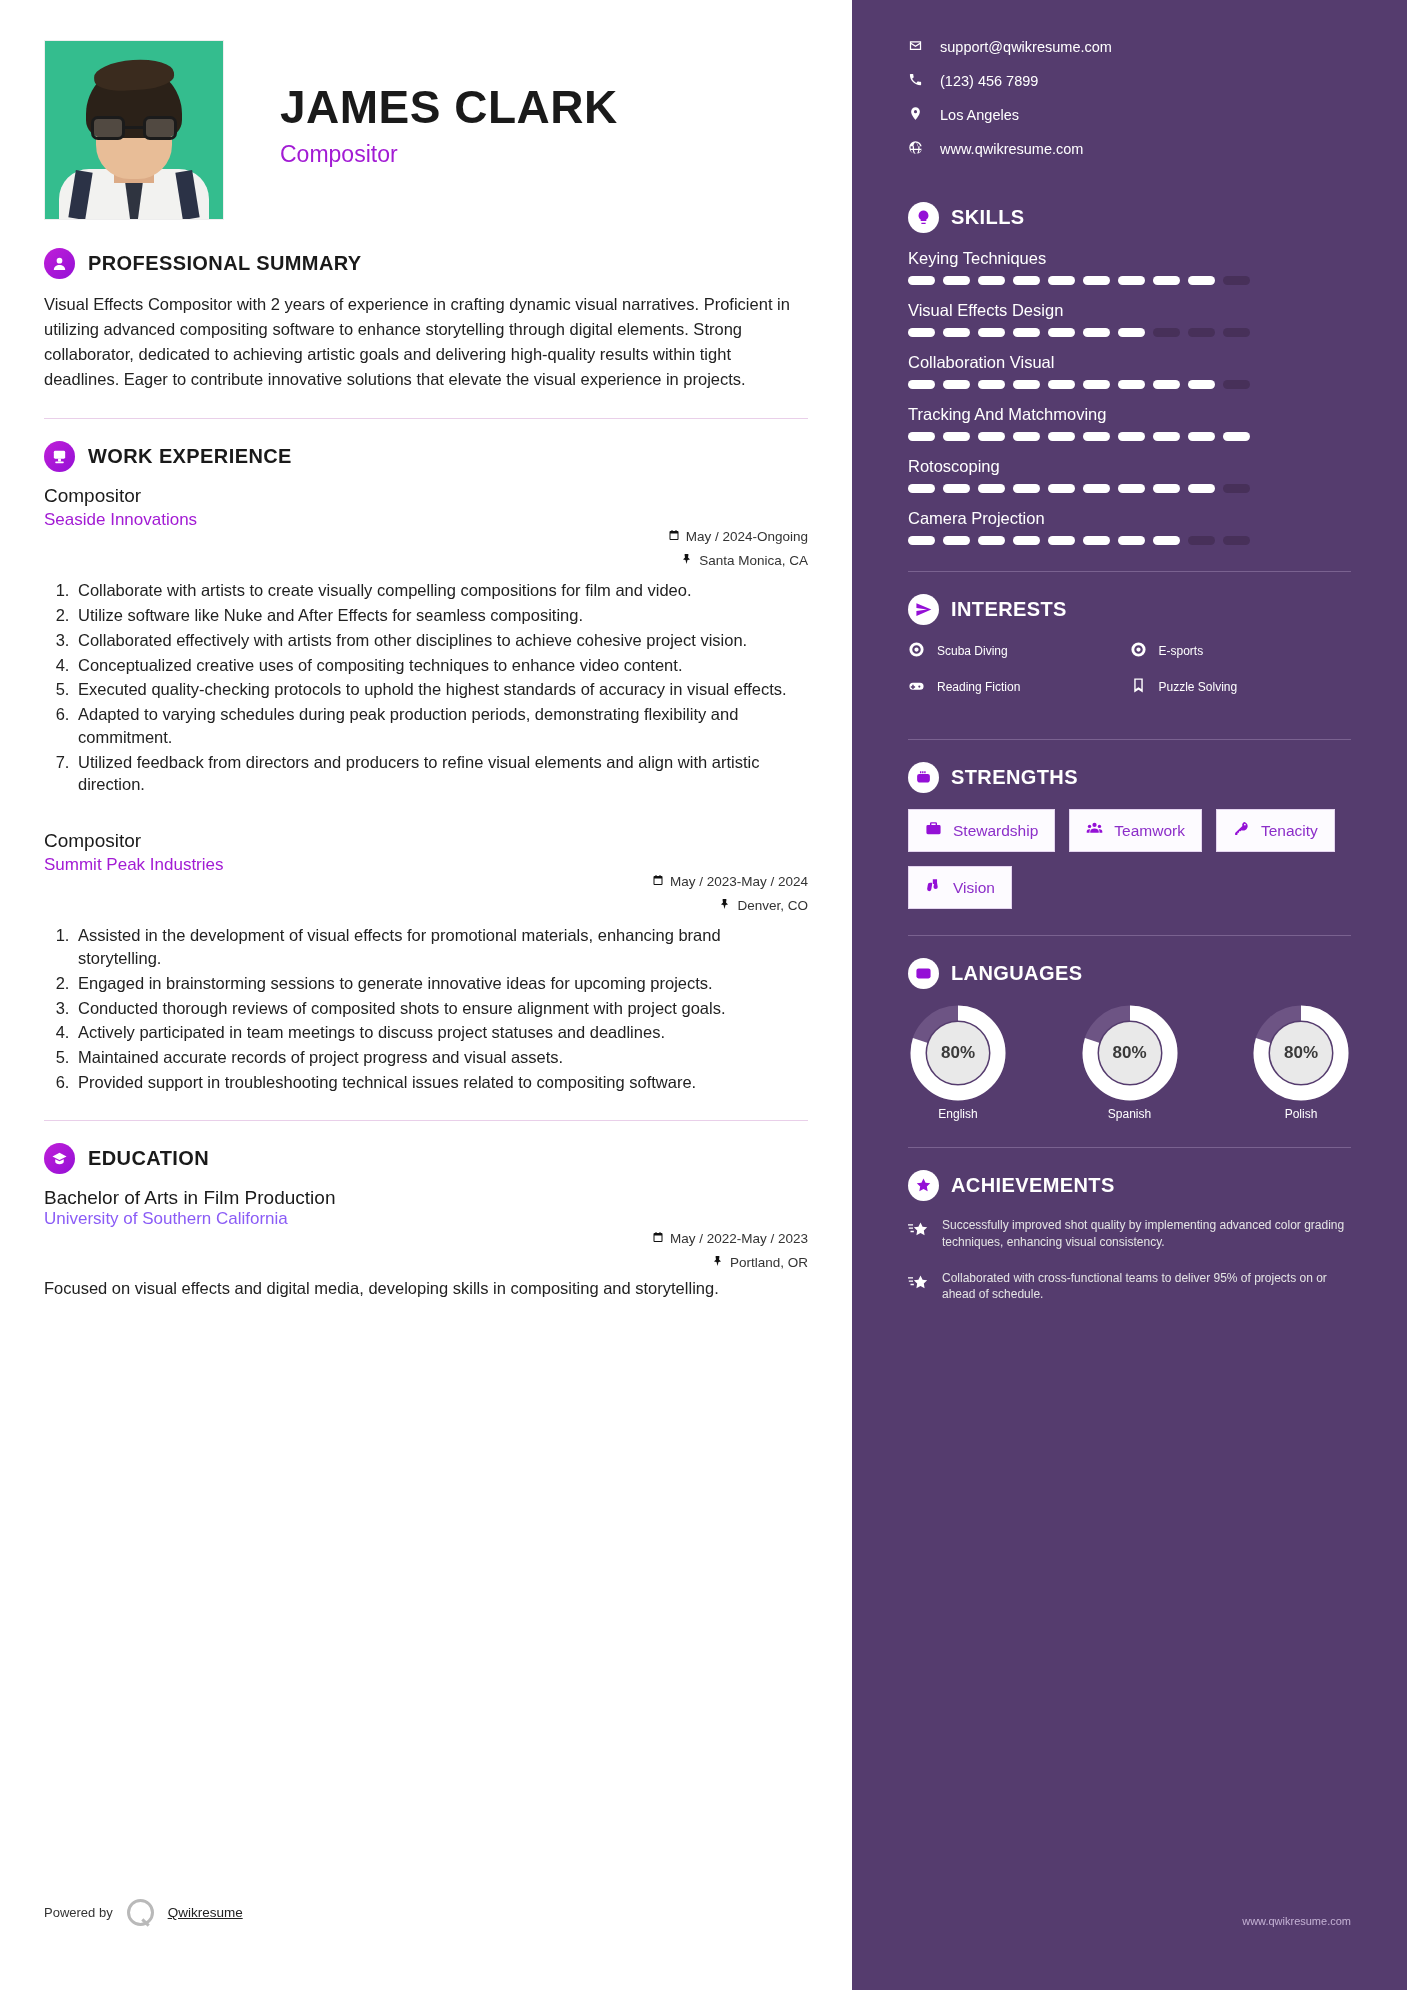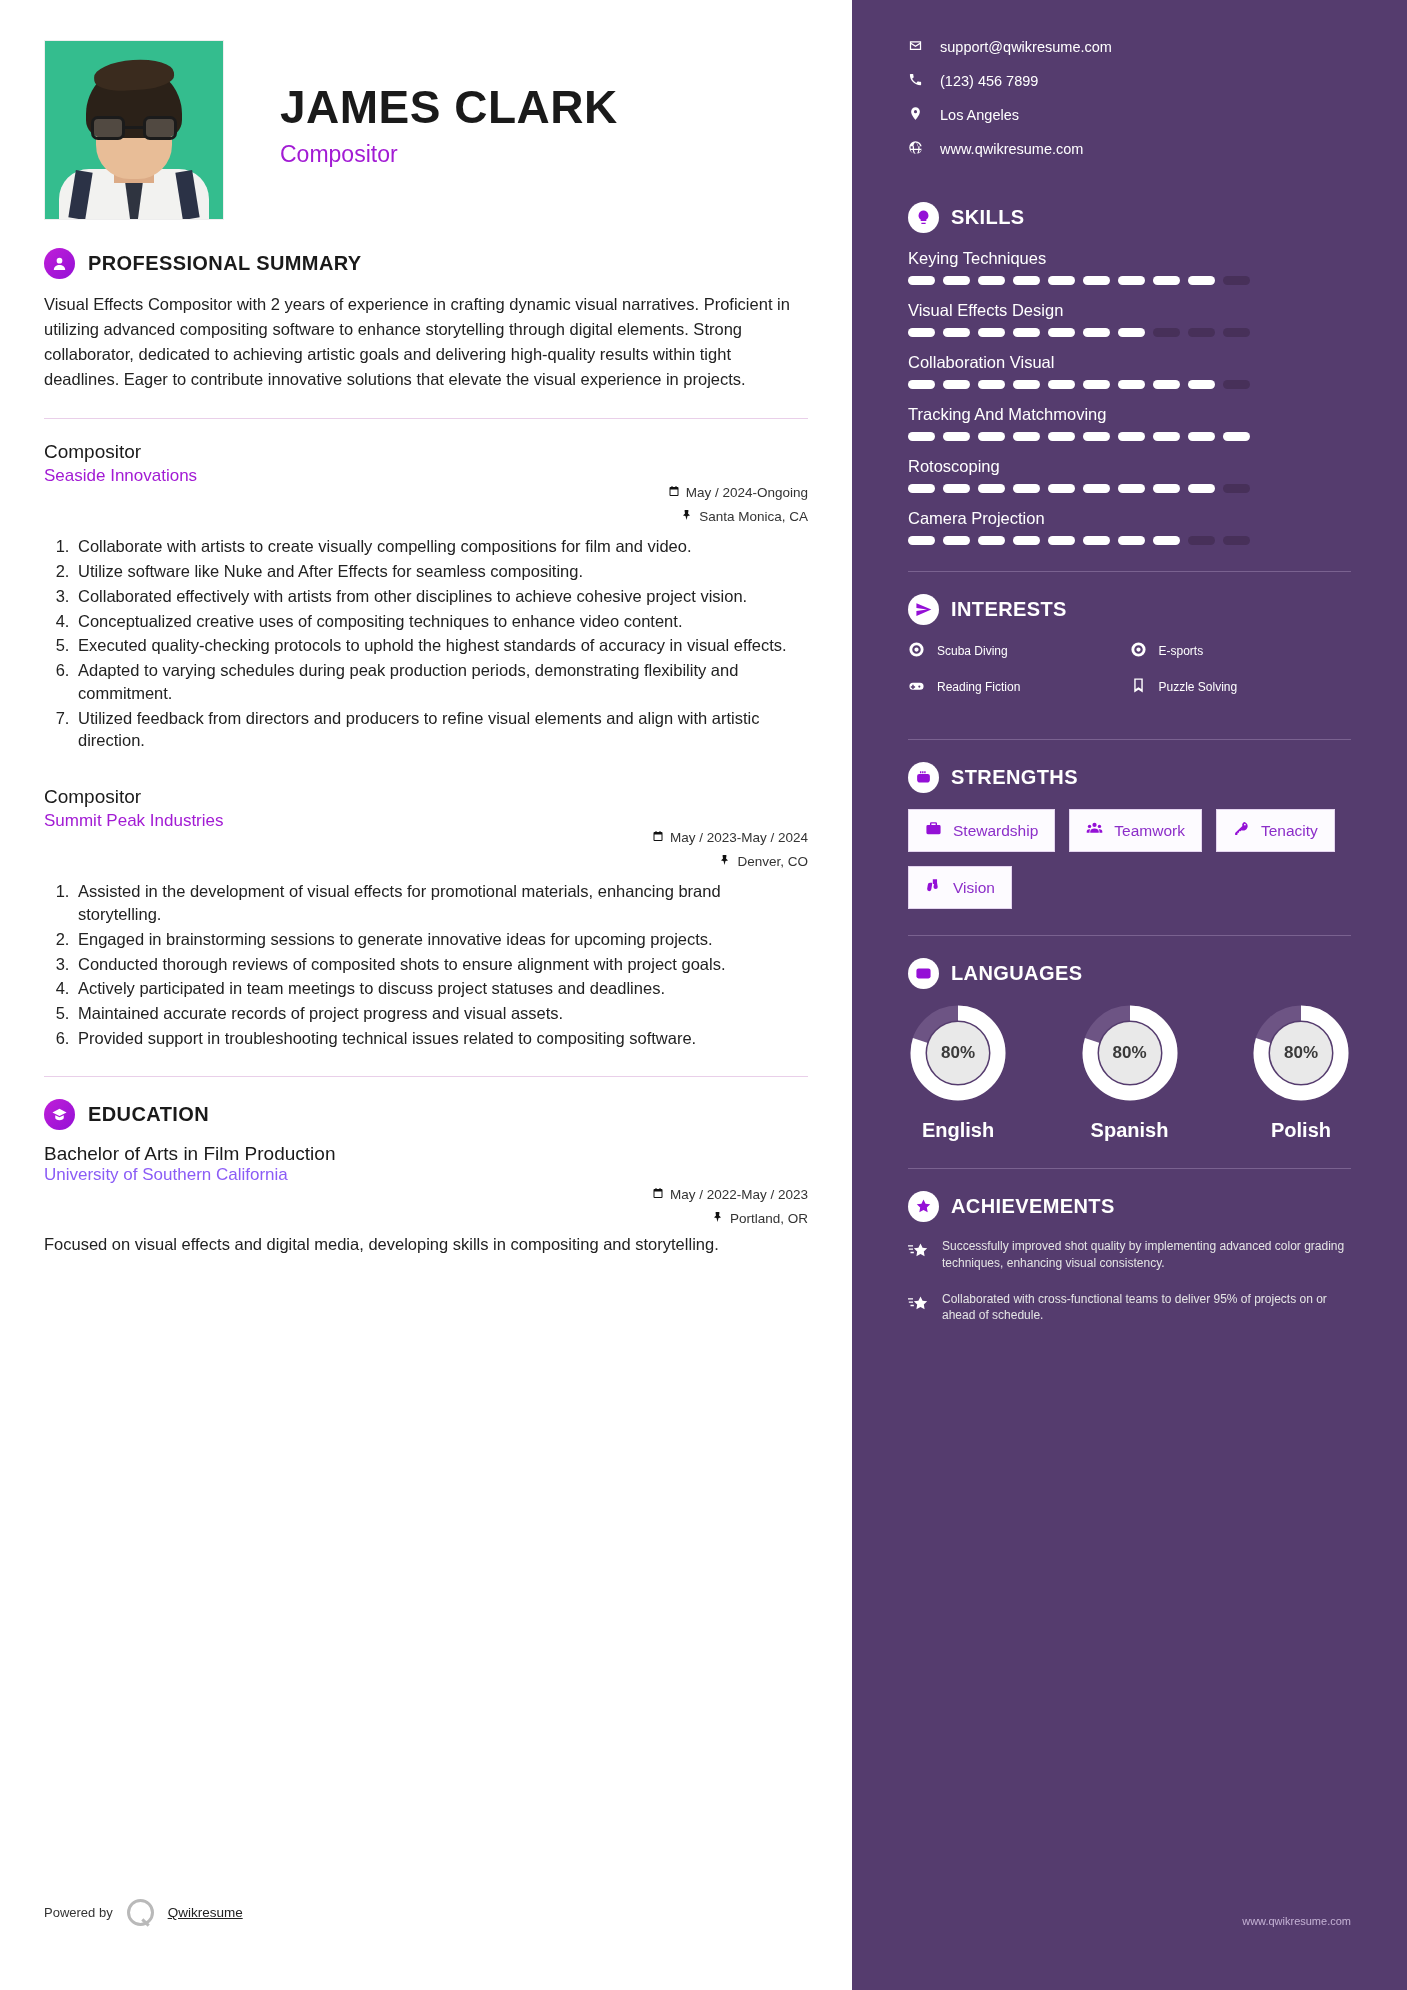--- a/index.html
+++ b/index.html
@@ -110,21 +110,21 @@
 
   .lang-grid { display:flex; justify-content:space-between; margin-top:6px; }
   .lang { width:100px; text-align:center; }
   .ring { width:96px;height:96px;margin:0 auto;position:relative; }
   .ring svg{ transform:rotate(-90deg); }
   .ring .pct {
     position:absolute; inset:17px; border-radius:50%; background:#e9e9e9;
     display:flex;align-items:center;justify-content:center;
     font-size:17px;font-weight:bold;color:#3a3a3a;
   }
-  .lang-n { font-size:20px;color:#fff;margin-top:18px;font-weight:bold; }
+  .lang-n { font-size:12px;color:#fff;margin-top:6px; }
 
   .ach { display:flex; gap:14px; margin-bottom:19px; }
   .ach svg{width:20px;height:20px;fill:#fff;flex:0 0 20px;margin-top:3px;}
   .ach p { font-size:12px;line-height:1.4;color:#e5e5e5; }
 
   .rfooter { position:absolute; right:56px; bottom:63px; font-size:11px; color:#c4b2d4; }
 </style>
 </head>
 <body>
 
@@ -160,20 +160,30 @@
             <circle cx="12" cy="8" r="4"></circle>
             <path d="M4 21c0-4.4 3.6-7 8-7s8 2.6 8 7z"></path>
           </svg>
       </div>
       <div class="sec-t">PROFESSIONAL SUMMARY</div>
     </div>
     <div class="summary">Visual Effects Compositor with 2 years of experience in crafting dynamic visual narratives. Proficient in utilizing advanced compositing software to enhance storytelling through digital elements. Strong collaborator, dedicated to achieving artistic goals and delivering high-quality results within tight deadlines. Eager to contribute innovative solutions that elevate the visual experience in projects.</div>
 
     <div class="rule"></div>
 
+    <div class="sec-h">
+      <div class="sec-ic">
+        <svg viewBox="0 0 24 24">
+            <rect x="4" y="4" width="16" height="11" rx="2"></rect>
+            <rect x="10" y="15" width="4" height="4"></rect>
+            <rect x="6" y="19" width="12" height="2.5" rx="1"></rect>
+          </svg>
+      </div>
+      <div class="sec-t">WORK EXPERIENCE</div>
+    </div>
 
     <div class="job">
       <div class="job-top">
         <div>
           <div class="job-title">Compositor</div>
           <div class="job-org">Seaside Innovations</div>
         </div>
         <div class="meta">
           <div>
               <span><svg viewBox="0 0 24 24">

